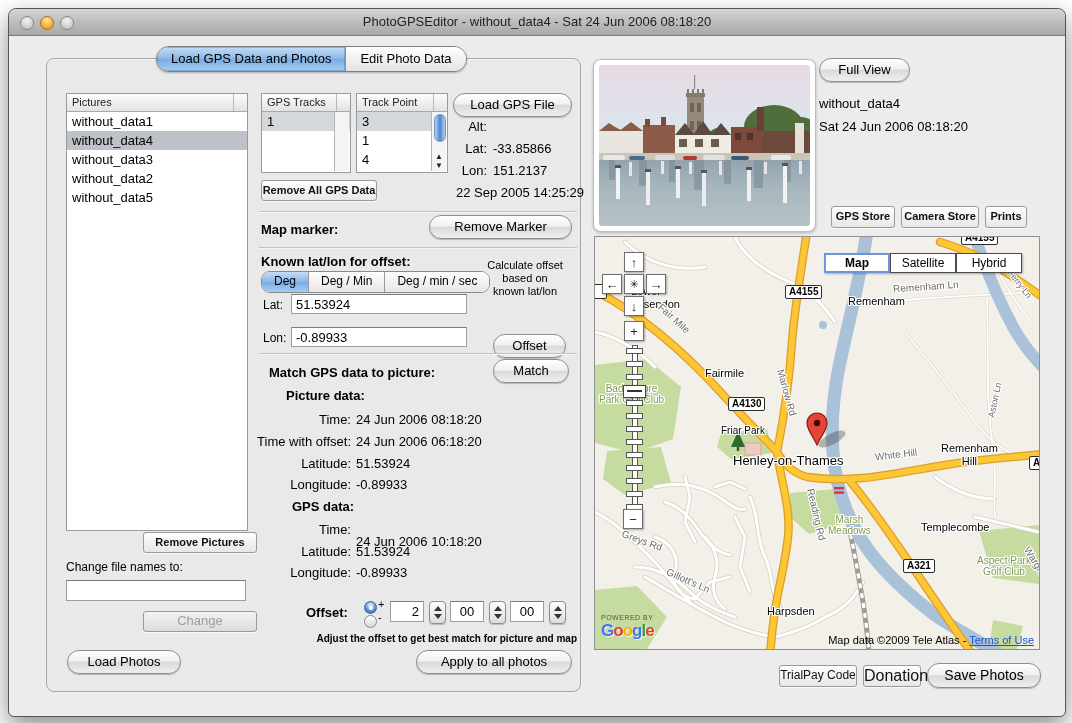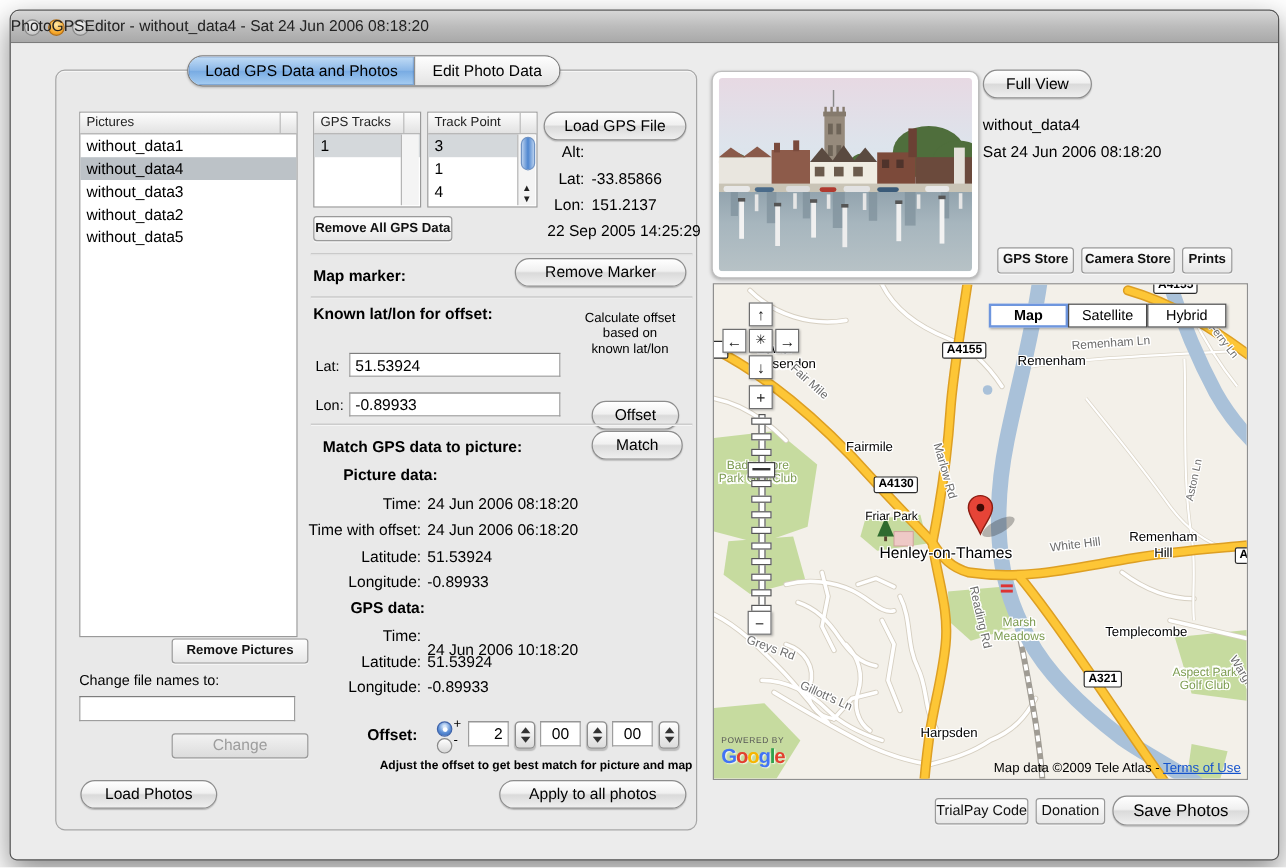--- a/index.html
+++ b/index.html
@@ -1,21 +1,21 @@
 <!DOCTYPE html>
 <html><head>
 <meta charset="utf-8">
 <style>
   html,body{margin:0;padding:0;background:#fff;font-family:"Liberation Sans",sans-serif;}
   #canvas{position:relative;width:1072px;height:723px;overflow:hidden;background:#fff;}
   #win{position:absolute;left:8px;top:8px;width:1056px;height:707px;background:#ececec;
        border:1px solid #555;border-radius:8px 8px 6px 6px;box-shadow:0 10px 26px rgba(0,0,0,.45);overflow:hidden;}
   #titlebar{position:absolute;left:0;top:0;right:0;height:26px;
        background:linear-gradient(#d6d6d6,#bcbcbc 50%,#a9a9a9);border-bottom:1px solid #7c7c7c;border-radius:8px 8px 0 0;}
-  #titlebar .title{position:absolute;left:0;right:0;top:5px;text-align:left;font-size:13px;color:#222;}
+  #titlebar .title{position:absolute;left:0;right:0;top:5px;text-align:center;font-size:13px;color:#222;}
   .tl{position:absolute;top:7px;width:12px;height:12px;border-radius:50%;border:1px solid #888;}
   .tl.gray{background:radial-gradient(circle at 50% 30%,#f4f4f4,#b9b9b9);}
   .tl.amber{background:radial-gradient(circle at 50% 30%,#ffe9a8,#f6a423 70%,#c97b10);border-color:#b06f1b;}
   .lbl{position:absolute;font-size:13px;color:#000;white-space:nowrap;}
   .b{font-weight:bold;}
   .small{font-size:11px;}
   
   #groupbox{position:absolute;left:37px;top:49px;width:533px;height:632px;background:#e9e9e9;
        border:1px solid #a6a6a6;border-radius:8px;box-shadow:inset 0 1px 0 rgba(255,255,255,.6);}
   
@@ -143,20 +143,25 @@
   <div class="lbl" style="left:484px;top:154px;">151.2137</div>
   <div class="btn-square" style="left:252px;top:171px;width:114px;height:19px;line-height:18px;">Remove All GPS Data</div>
   <div class="lbl" style="left:447px;top:176px;">22 Sep 2005 14:25:29</div>
 
   <div class="sep" style="left:250px;top:202px;width:318px;"></div>
   <div class="lbl b" style="left:252px;top:213px;">Map marker:</div>
   <div class="btn-round" style="left:420px;top:206px;width:141px;height:22px;line-height:21px;">Remove Marker</div>
   <div class="sep" style="left:250px;top:238px;width:318px;"></div>
 
   <div class="lbl b" style="left:252px;top:245px;">Known lat/lon for offset:</div>
+  <div id="segs">
+    <div class="seg on">Deg</div>
+    <div class="seg">Deg / Min</div>
+    <div class="seg">Deg / min / sec</div>
+  </div>
   <div class="small" style="position:absolute;left:460px;top:250px;width:112px;text-align:center;line-height:13px;">
     <div>Calculate offset</div>
         <div>based on</div>
         <div>known lat/lon</div>
   </div>
   <div class="lbl" style="left:254px;top:289px;font-size:12px;">Lat:</div>
   <input class="input" style="left: 282px; top: 285px; width: 176px; height: 20px;" value="51.53924">
   <div class="lbl" style="left:254px;top:322px;font-size:12px;">Lon:</div>
   <input class="input" style="left: 282px; top: 318px; width: 176px; height: 20px;" value="-0.89933">
   <div class="btn-round" style="left:484px;top:294px;width:71px;height:22px;line-height:21px;margin-top:31px;">Offset</div>
@@ -478,17 +483,17 @@
 
     
     <div style="position:absolute;left:6px;bottom:8px;">
       <div style="font-size:7px;color:#555;letter-spacing:.5px;">POWERED BY</div>
       <div class="glogo"><span class="gB">G</span><span class="gR">o</span><span class="gY">o</span><span class="gB">g</span><span class="gG">l</span><span class="gR">e</span></div>
     </div>
     <div id="copyright"><span>Map data ©2009 Tele Atlas - </span><a href="#">Terms of Use</a></div>
   </div>
 
   <div class="btn-square" style="left:770px;top:656px;width:76px;height:20px;line-height:19px;font-weight:normal;font-size:12px;">TrialPay Code</div>
-  <div class="btn-square" style="left:854px;top:656px;width:56px;height:20px;line-height:19px;font-weight:normal;font-size:12px;text-align:center;">Donation</div>
+  <div class="btn-square" style="left:854px;top:656px;width:56px;height:20px;line-height:19px;font-weight:normal;font-size:16px;text-align:center;">Donation</div>
   <div class="btn-round" style="left:918px;top:654px;width:112px;height:23px;line-height:22px;font-size:14px;">Save Photos</div>
 
 </div>
 </div>
 
 </body></html>

